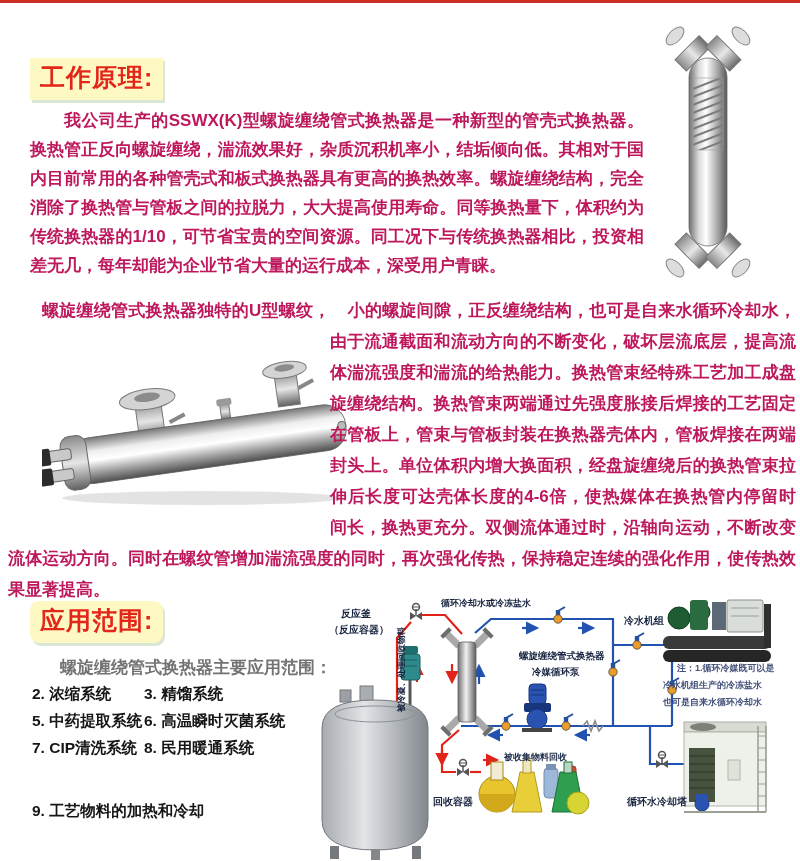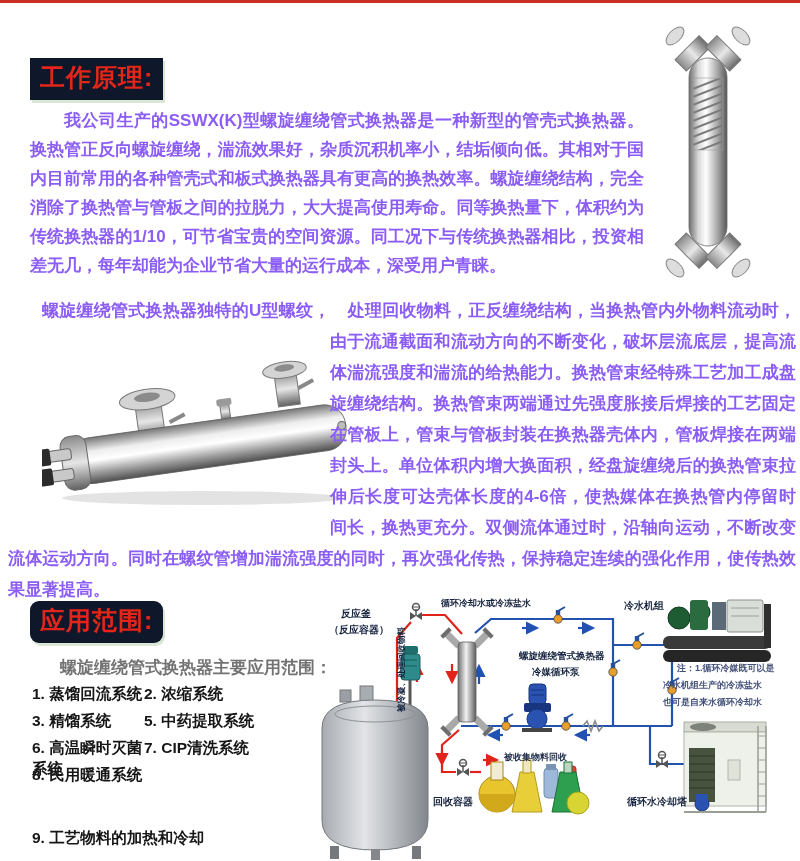--- a/index.html
+++ b/index.html
@@ -4,30 +4,30 @@
 <style>
   * { margin:0; padding:0; box-sizing:border-box; }
   html,body { background:#ffffff; }
   body { font-family:"Liberation Sans", sans-serif; color:#111; }
   .page { position:relative; width:800px; height:861px; background:#fff; overflow:hidden; }
 
   .topline { position:absolute; left:0; top:0; width:800px; height:3px; background:#cc2e25; }
 
   .sec-head {
     position:absolute; display:inline-block;
-    background:#0f172a; color:#e2261a;
+    background:#fef9c3; color:#e2261a;
     font-size:25px; font-weight:bold; letter-spacing:1px;
     padding:3px 10px 6px 10px;
     box-shadow:2px 3px 0 rgba(150,185,140,.35);
   }
   .head1 { left:30px; top:58px; }
   .head2 { left:30px; top:601px;border-radius:9px; }
 
   .para {
-    position:absolute; font-size:17px; font-weight:bold; color:#8b5cf6;
+    position:absolute; font-size:17px; font-weight:bold; color:#be185d;
     text-align:justify; text-indent:2em;
   }
   .para1 { left:30px; top:106px; width:614px; line-height:29px; }
   .para2 { left:8px;  top:295px; width:788px; line-height:31px; }
 
   .photo-vert { position:absolute; left:645px; top:12px; width:152px; height:278px; }
   .photo-horiz-float { float:left; width:308px; height:176px; margin:6px 14px 6px 0; }
 
   .app-intro {
     position:absolute; left:60px; top:656px; font-size:17px; font-weight:bold; color:#737373;
@@ -45,21 +45,21 @@
   .dlabel {
     position:absolute; font-weight:bold; color:#16233f; white-space:nowrap;
   }
   .lab-reactor      { left:23px;  top:19px;  font-size:10px; }
   .lab-reactor-sub  { left:11px;  top:35px;  font-size:10px; }
   .lab-riser {
     left:78px; top:124px; width:82px; font-size:8.5px;
     transform:rotate(-90deg); transform-origin:0 0; text-align:center;
   }
   .lab-coolant      { left:123px; top:9px;   font-size:9px; }
-  .lab-chiller      { left:306px; top:11px;  font-size:10px; }
+  .lab-chiller      { left:306px; top:26px;  font-size:10px; }
   .lab-hx           { left:159px; top:62px;  font-size:9.5px;padding-left:42px; }
   .lab-pump         { left:197px; top:78px;  font-size:9.5px;margin-left:17px; }
   .lab-recovery     { left:186px; top:163px; font-size:9px; color:#1c2a48; }
   .lab-recovery-ctn { left:115px; top:207px; font-size:10px;text-align:center; }
   .lab-tower        { left:293px; top:207px; font-size:10px;margin-left:16px; }
   .note {
     position:absolute; left:345px; top:72px; width:140px;
     font-size:9px; line-height:17px; font-weight:bold; color:#44517a;
   }
   .note .l1 { display:block; padding-left:14px; }
@@ -121,21 +121,21 @@
           <line x1="40" y1="136" x2="86" y2="118"></line>
         <line x1="40" y1="144" x2="86" y2="126"></line>
       </g>
       <rect x="48" y="66" width="30" height="72" fill="none" stroke="#9a9a9a" stroke-width="0.6"></rect>
     </svg>
   </div>
 
   <p class="para para1">我公司生产的SSWX(K)型螺旋缠绕管式换热器是一种新型的管壳式换热器。换热管正反向螺旋缠绕，湍流效果好，杂质沉积机率小，结垢倾向低。其相对于国内目前常用的各种管壳式和板式换热器具有更高的换热效率。螺旋缠绕结构，完全消除了换热管与管板之间的拉脱力，大大提高使用寿命。同等换热量下，体积约为传统换热器的1/10，可节省宝贵的空间资源。同工况下与传统换热器相比，投资相差无几，每年却能为企业节省大量的运行成本，深受用户青睐。</p>
 
   <div class="para para2">
-    <span>螺旋缠绕管式换热器独特的U型螺纹，　处理回收物料，正反缠绕结构，当换热管内外物料流动时，</span>
+    <span>螺旋缠绕管式换热器独特的U型螺纹，　小的螺旋间隙，正反缠绕结构，也可是自来水循环冷却水，</span>
     
     <span class="photo-horiz-float">
       <svg width="308" height="176" viewBox="0 0 308 176">
         <defs>
           <linearGradient id="metalV" x1="0" y1="0" x2="0" y2="1">
             <stop offset="0" stop-color="#777"></stop>
               <stop offset="0.3" stop-color="#eee"></stop>
             <stop offset="0.5" stop-color="#fff"></stop>
               <stop offset="0.78" stop-color="#999"></stop>
             <stop offset="1" stop-color="#4f4f4f"></stop>
@@ -178,21 +178,20 @@
       </svg>
     </span>
     <span>由于流通截面和流动方向的不断变化，破坏层流底层，提高流体湍流强度和湍流的给热能力。换热管束经特殊工艺加工成盘旋缠绕结构。换热管束两端通过先强度胀接后焊接的工艺固定在管板上，管束与管板封装在换热器壳体内，管板焊接在两端封头上。单位体积内增大换面积，经盘旋缠绕后的换热管束拉伸后长度可达壳体长度的4-6倍，使热媒体在换热管内停留时间长，换热更充分。双侧流体通过时，沿轴向运动，不断改变流体运动方向。同时在螺纹管增加湍流强度的同时，再次强化传热，保持稳定连续的强化作用，使传热效果显著提高。</span>
   </div>
 
   <div class="sec-head head2">应用范围:</div>
 
   <div class="app-intro">螺旋缠绕管式换热器主要应用范围：</div>
 
   <div class="app-list">
-    <span>1. 蒸馏回流系统</span>
     <span>2. 浓缩系统</span>
     <span>3. 精馏系统</span>
     <span>5. 中药提取系统</span>
     <span>6. 高温瞬时灭菌系统</span>
     <span>7. CIP清洗系统</span>
     <span>8. 民用暖通系统</span>
     <span class="span2">9. 工艺物料的加热和冷却</span>
   </div>
 
   <div class="diagram">

